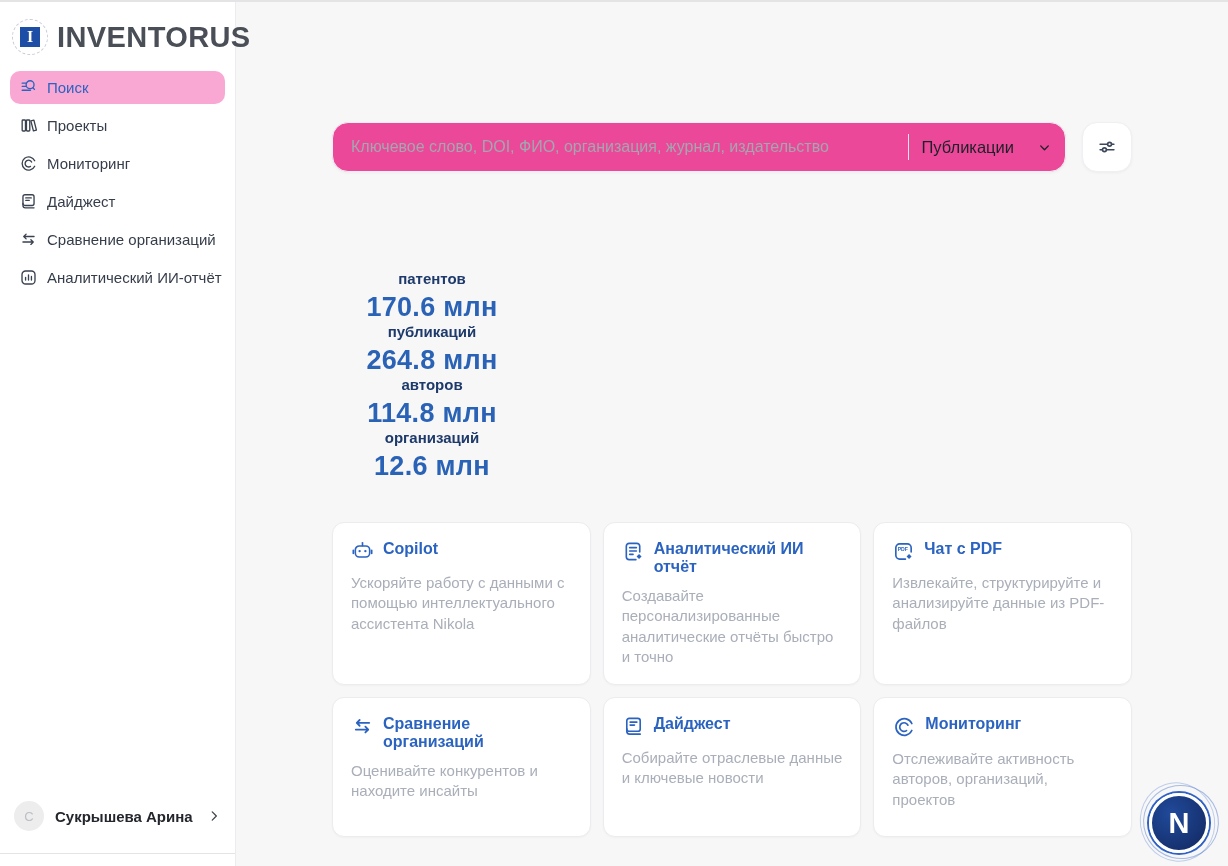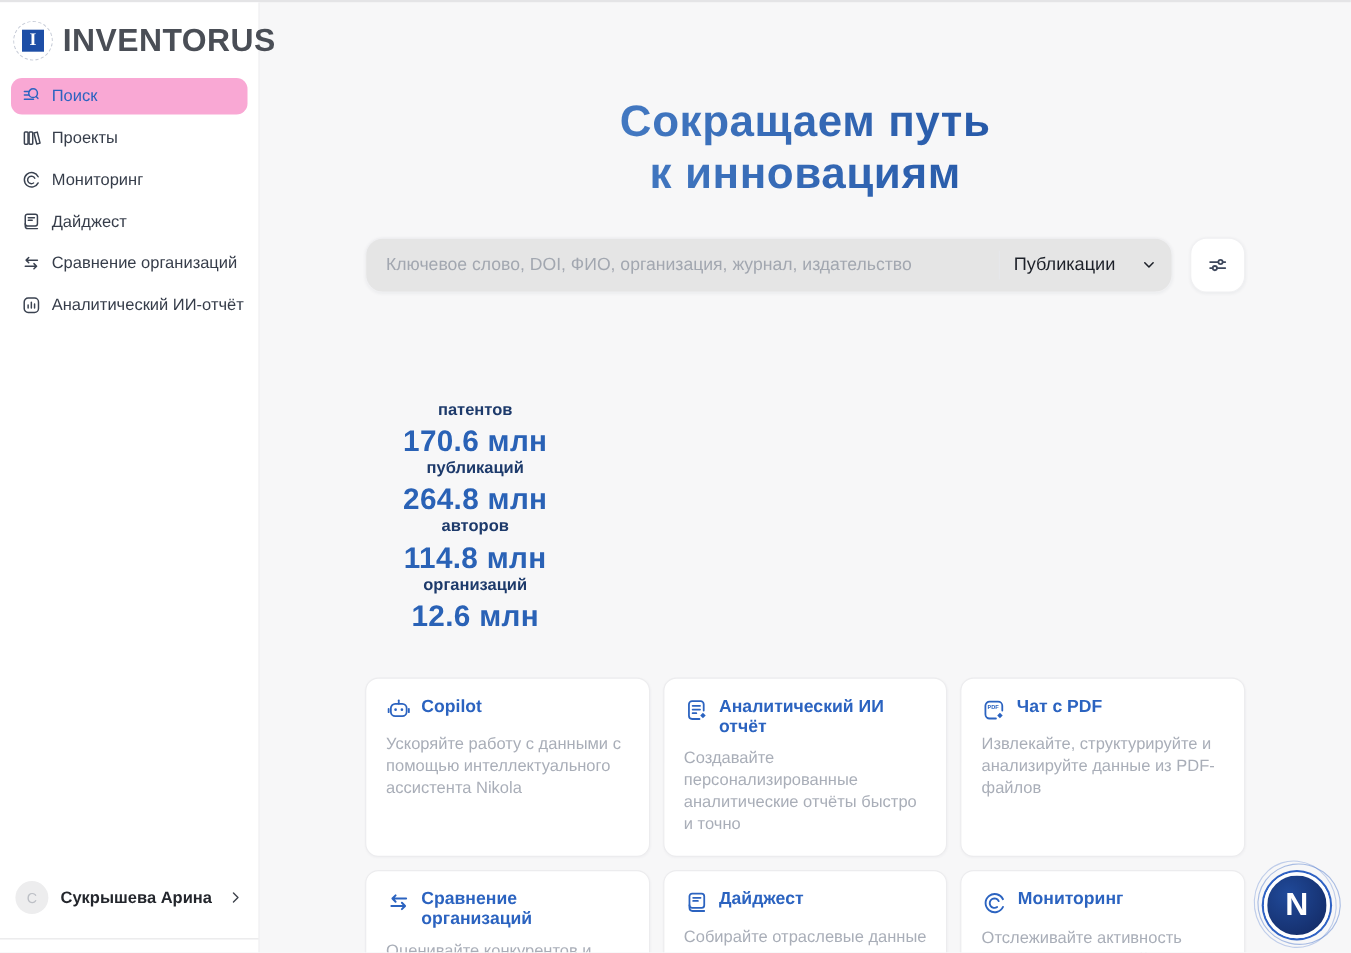--- a/index.html
+++ b/index.html
@@ -63,21 +63,21 @@
   }
   @supports ((-webkit-background-clip:text) or (background-clip:text)) {
     .hero-title {
       background:linear-gradient(90deg,#4f86cc 10%,#1b4c9e 90%);
       -webkit-background-clip:text; background-clip:text; color:transparent;
     }
   }
 
   .search-row { margin-top:34px; display:flex; gap:16px; }
   .search-bar {
-    flex:1; height:50px; background:#e5e5e5; border:1px solid #f0f0f2; border-radius:16px;
+    flex:1; height:50px; background:#ec4899; border:1px solid #f0f0f2; border-radius:16px;
     box-shadow:0 1px 3px rgba(20,30,60,.05);
     display:flex; align-items:center; padding:0 14px 0 18px;
   }
   .search-input {
     flex:1; border:none; outline:none; background:transparent;
     font-family:inherit; font-size:16px; color:#23262c; min-width:0;
   }
   .search-input::placeholder { color:#a2a7b0; }
   .search-divider { width:1px; height:26px; background:#e6e7ea; margin:0 13px; flex:none; }
   .scope { display:flex; align-items:center; gap:24px; font-size:16.5px; color:#1d2129; cursor:pointer; flex:none; }
@@ -184,24 +184,20 @@
       <path d="M9 5l7 7-7 7"></path>
     </svg>
   </div>
   <div class="sidebar-bottom-line"></div>
 
 </aside>
 
 <main class="main">
   <div class="content">
 
-    <h1 class="hero-title">
-      <span style="display:block">Сокращаем путь</span>
-      <span style="display:block">к инновациям</span>
-    </h1>
 
     <div class="search-row">
       <div class="search-bar">
         <input class="search-input" type="text" placeholder="Ключевое слово, DOI, ФИО, организация, журнал, издательство" style="">
         <span class="search-divider"></span>
         <span class="scope">
           <span>Публикации</span>
           <svg class="stroke-ic" width="13" height="13" viewBox="0 0 24 24" style="stroke-width:2.6">
             <path d="M5 9l7 7 7-7"></path>
           </svg>

